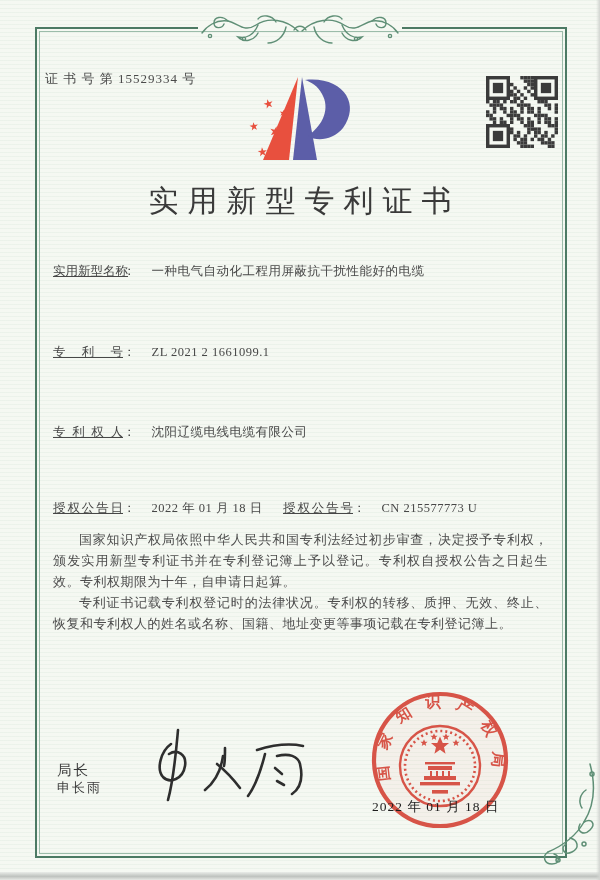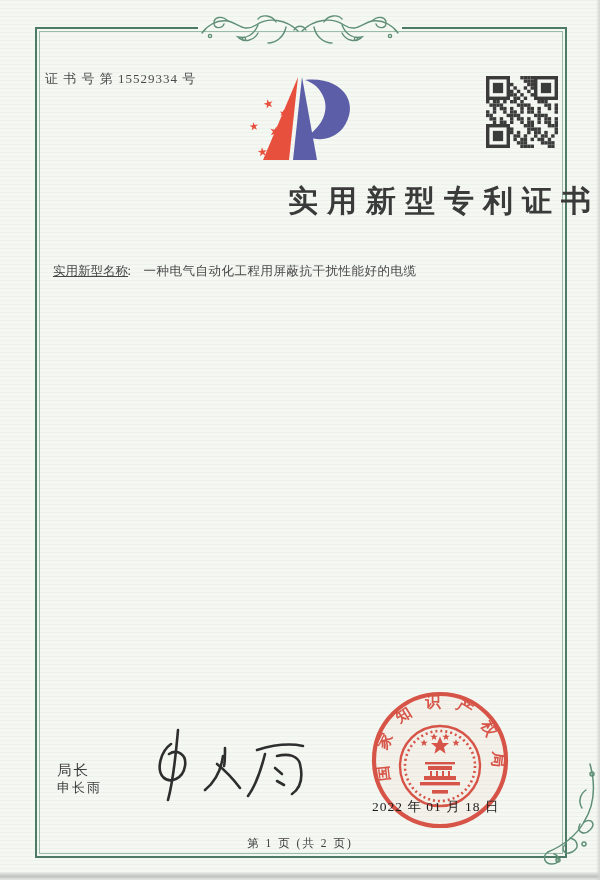--- a/index.html
+++ b/index.html
@@ -9,26 +9,26 @@
     background:
       repeating-linear-gradient(180deg, rgba(150,190,165,0.10) 0 1px, rgba(0,0,0,0) 1px 4px),
       #f5f8f2;
   }
   .frame{position:absolute;pointer-events:none;}
   .frame.outer{left:35px;top:27px;right:33px;bottom:22px;border:2px solid var(--border-green,#4c7a64);}
   .frame.inner{left:39px;top:31px;right:37px;bottom:26px;border:1px solid #9cbcaa;}
   .cert-no{position:absolute;left:45px;top:70px;font-size:13px;color:#4a4a4a;letter-spacing:1px;}
   .logo{position:absolute;left:237px;top:72px;width:128px;height:92px;}
   .qr{position:absolute;left:486px;top:76px;width:72px;height:72px;}
-  .title{position:absolute;left:0;right:0;top:181px;margin:0;text-align:right;
-    font-size:30px;font-weight:700;color:#3a3a3a;letter-spacing:9px;text-indent:9px;}
+  .title{position:absolute;left:0;right:0;top:181px;margin:0;text-align:center;
+    font-size:30px;font-weight:400;color:#3a3a3a;letter-spacing:9px;text-indent:9px;}
   .row{position:absolute;left:53px;right:48px;font-size:12.5px;color:#474747;line-height:20px;white-space:nowrap;}
   .lab{display:inline-block;width:70px;text-align:justify;text-align-last:justify;vertical-align:top;text-decoration:underline;}
   .col{display:inline-block;vertical-align:top;}
-  .val{display:inline-block;margin-left:8px;vertical-align:top;letter-spacing:0.5px;}
+  .val{display:inline-block;margin-left:16px;vertical-align:top;letter-spacing:0.5px;}
   .pairB{position:absolute;left:230px;top:0;}
   .paras{position:absolute;left:53px;right:52px;top:529px;}
   .paras p{margin:0;font-size:13px;line-height:21px;color:#4c4c4c;text-align:justify;text-indent:2em;letter-spacing:0.5px;}
   .sig-role{position:absolute;left:57px;top:749px;font-size:14.5px;color:#3c3c3c;letter-spacing:2px;margin-top:12px;}
   .sig-name{position:absolute;left:57px;top:779px;font-size:13px;color:#3c3c3c;letter-spacing:2px;}
   .sig-hand{position:absolute;left:133px;top:724px;width:200px;height:88px;z-index:3;}
   .seal{position:absolute;left:366px;top:686px;width:148px;height:148px;opacity:0.92;z-index:2;}
   .seal-date{position:absolute;left:372px;top:798px;font-size:13.5px;color:#1e1e1e;letter-spacing:1px;z-index:4;white-space:nowrap;}
   .footer{position:absolute;left:0;right:0;top:836px;text-align:center;font-size:11.5px;color:#3d3d3d;letter-spacing:2px;}
   .orn-top{position:absolute;left:198px;top:9px;width:204px;height:46px;}
@@ -245,21 +245,39 @@
         <rect fill="#f5f8f2" x="3.4285714285714284" y="51.42857142857142" width="17.142857142857142" height="17.142857142857142"></rect>
         <rect x="6.857142857142857" y="54.857142857142854" width="10.285714285714285" height="10.285714285714285"></rect>
       </g>
     </svg>
 
   <h1 class="title">实用新型专利证书</h1>
 
   <div class="row" style="top:261px">
     <span class="lab">实用新型名称</span><span class="col">：</span><span class="val">一种电气自动化工程用屏蔽抗干扰性能好的电缆</span>
   </div>
-
+  <div class="row" style="top:342px">
+    <span class="lab">专利号</span><span class="col">：</span><span class="val">ZL 2021 2 1661099.1</span>
+  </div>
+  <div class="row" style="top:422px">
+    <span class="lab">专利权人</span><span class="col">：</span><span class="val">沈阳辽缆电线电缆有限公司</span>
+  </div>
+  <div class="row" style="top:498px">
+    <span>
+      <span class="lab">授权公告日</span><span class="col">：</span><span class="val">2022 年 01 月 18 日</span>
+    </span>
+    <span class="pairB">
+      <span class="lab">授权公告号</span><span class="col">：</span><span class="val">CN 215577773 U</span>
+    </span>
+  </div>
+
+  <div class="paras">
+    <p>国家知识产权局依照中华人民共和国专利法经过初步审查，决定授予专利权，颁发实用新型专利证书并在专利登记簿上予以登记。专利权自授权公告之日起生效。专利权期限为十年，自申请日起算。</p>
+    <p>专利证书记载专利权登记时的法律状况。专利权的转移、质押、无效、终止、恢复和专利权人的姓名或名称、国籍、地址变更等事项记载在专利登记簿上。</p>
+  </div>
 
   <div class="sig-role">局长</div>
   <div class="sig-name">申长雨</div>
 
   <svg class="sig-hand" viewBox="0 0 200 88">
     <g stroke="#2e2e2e" stroke-width="2.6" fill="none" stroke-linecap="round">
       <path d="M38,20 C28,27 23,45 30,53 C37,60 50,55 52,42 C54,30 44,25 36,30"></path>
       <path d="M45,6 C43,28 41,54 35,76"></path>
       <path d="M92,24 C92,32 92,38 91,42"></path>
       <path d="M90,32 C88,46 82,58 72,66"></path>
@@ -297,17 +315,16 @@
           <rect x="-16" y="8" width="32" height="4"></rect>
           <rect x="-20" y="14" width="40" height="3.4"></rect>
           <rect x="-8" y="22" width="16" height="3.6"></rect>
         </g>
       </g>
     </g>
   </svg>
 
   <div class="seal-date">2022 年 01 月 18 日</div>
 
-  <div class="footer">第 1 页 (共 2 页)</div>
 
   <div class="edge-bottom"></div>
   <div class="edge-right"></div>
 </div>
 
 </body></html>

